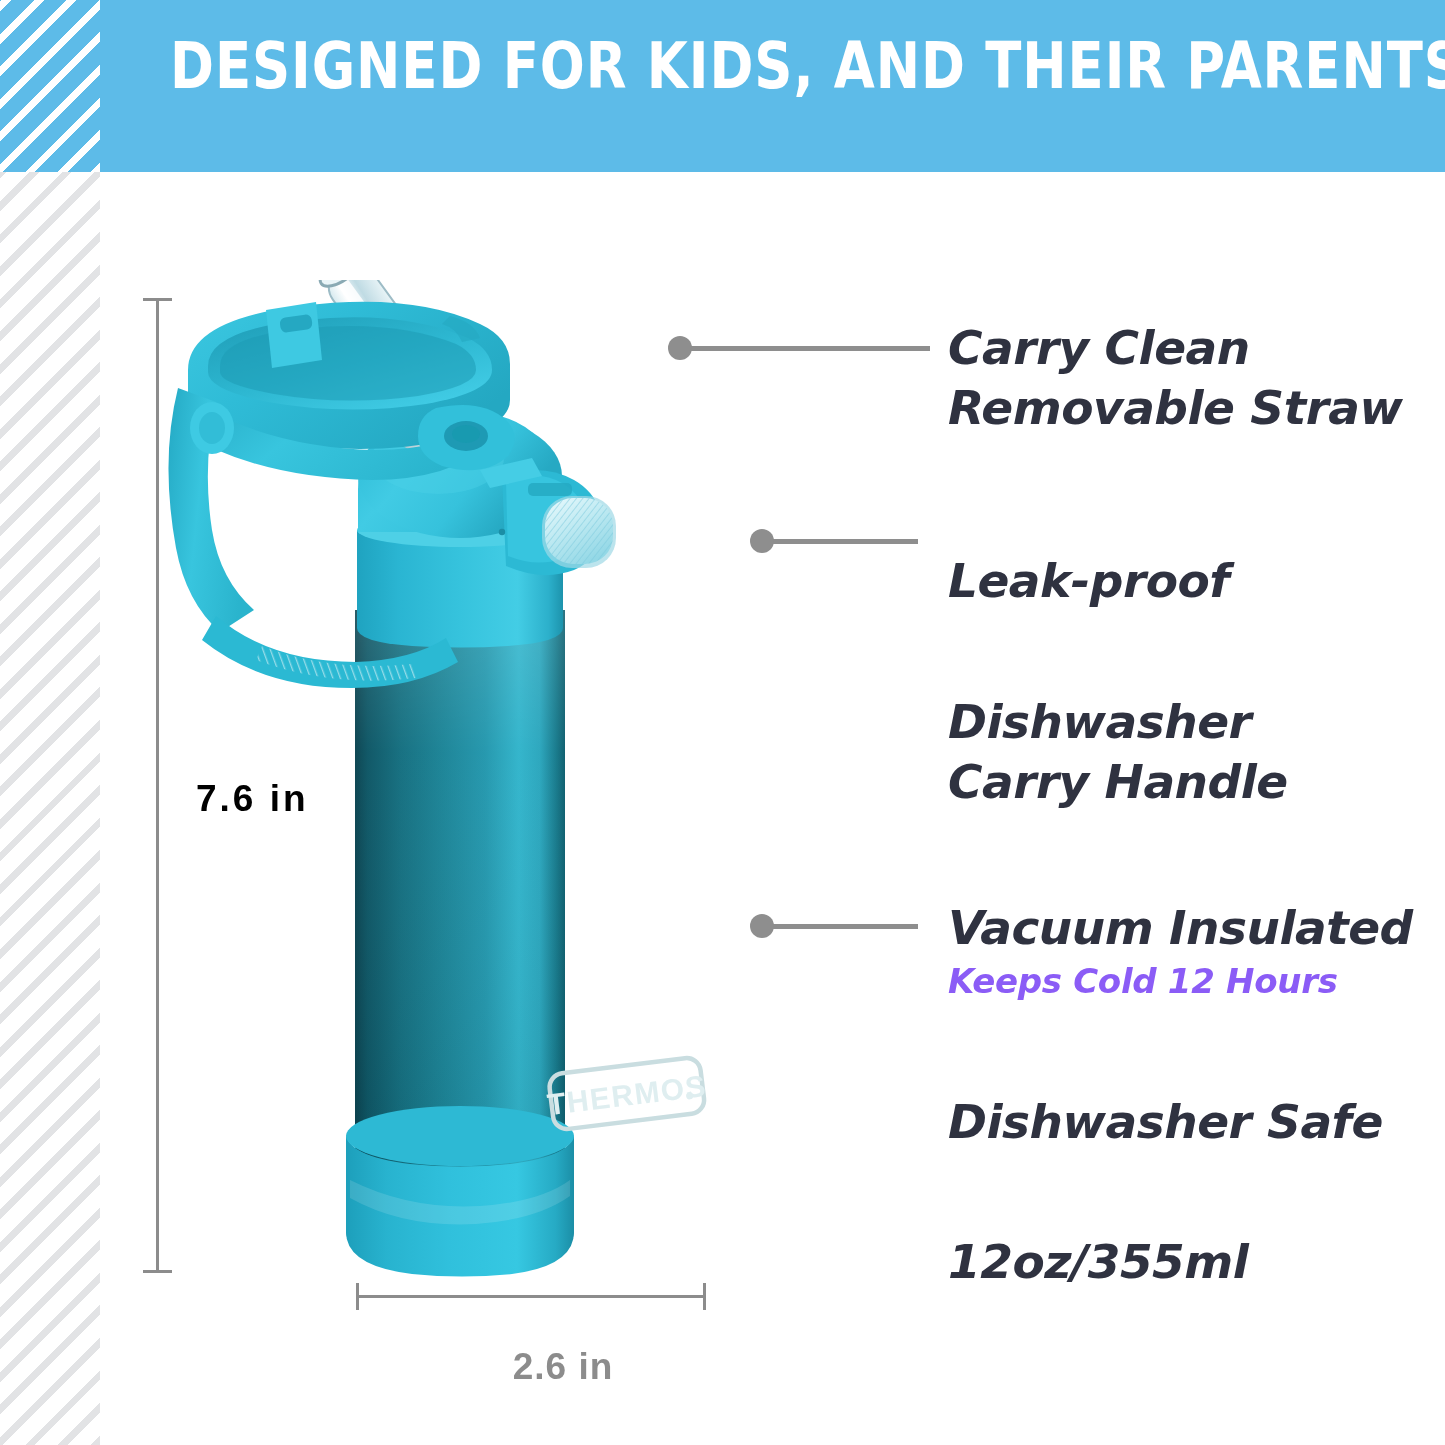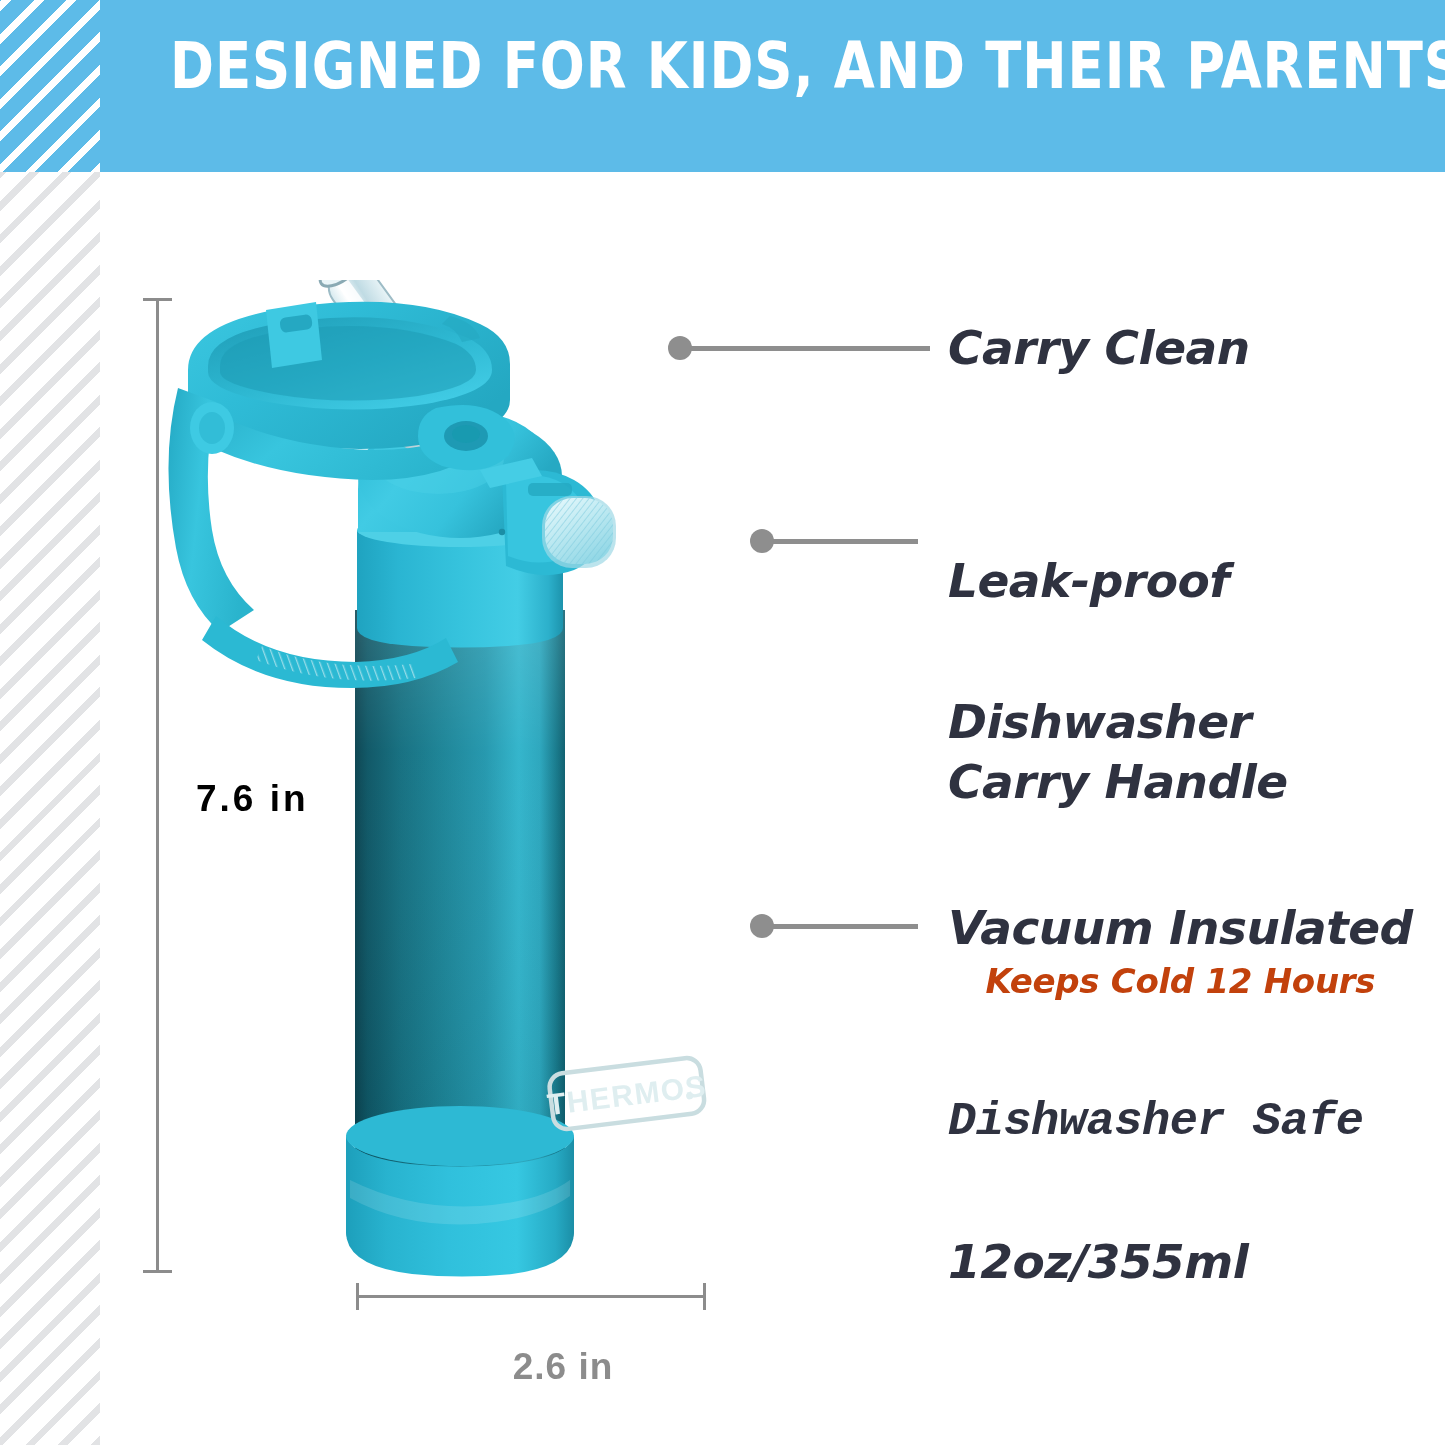--- a/index.html
+++ b/index.html
@@ -168,21 +168,21 @@
     display: block;
     font-size: 47px;
     letter-spacing: -0.5px;
   }
   .callout .sub {
     display: block;
     font-size: 38px;
     letter-spacing: -0.3px;
   }
   .callout .sub.accent {
-    color: #c2410c;
+    color: #8b5cf6;
     font-size: 34px;
     margin-top: 2px;
   }
 
   
   .bottle {
     position: absolute;
     left: 150px;
     top: 280px;
     width: 620px;
@@ -411,20 +411,21 @@
     <div class="dim-h-line"></div>
     <div class="dim-h-cap right"></div>
     <div class="dim-h-label">2.6 in</div>
   </div>
 
   <div>
     <div class="leader-dot" style="left:668px; top:336px;"></div>
     <div class="leader" style="left:686px; top:346px; width:244px;"></div>
     <div class="callout" style="left:948px; top:318px;">
       <span class="main">Carry Clean</span>
+      <span class="main">Removable Straw</span>
     </div>
   </div>
 
   <div>
     <div class="leader-dot" style="left:750px; top:529px;"></div>
     <div class="leader" style="left:768px; top:539px; width:150px;"></div>
     <div class="callout" style="left:948px; top:510px;margin-top:41px;">
       <span class="main">Leak-proof</span>
     </div>
   </div>
@@ -432,28 +433,28 @@
   <div>
     <div class="callout" style="left:948px; top:692px;">
       <span class="main">Dishwasher</span>
       <span class="main">Carry Handle</span>
     </div>
   </div>
 
   <div>
     <div class="leader-dot" style="left:750px; top:914px;"></div>
     <div class="leader" style="left:768px; top:924px; width:150px;"></div>
-    <div class="callout" style="left:948px; top:898px;text-align:center;">
+    <div class="callout" style="left:948px; top:898px;">
       <span class="main">Vacuum Insulated</span>
       <span class="sub accent">Keeps Cold 12 Hours</span>
     </div>
   </div>
 
   <div>
-    <div class="callout" style="left:948px; top:1092px;font-family:Liberation Mono, monospace;">
+    <div class="callout" style="left:948px; top:1092px;">
       <span class="main">Dishwasher Safe</span>
     </div>
   </div>
 
   <div>
     <div class="callout" style="left:948px; top:1232px;">
       <span class="main">12oz/355ml</span>
     </div>
   </div>
 

